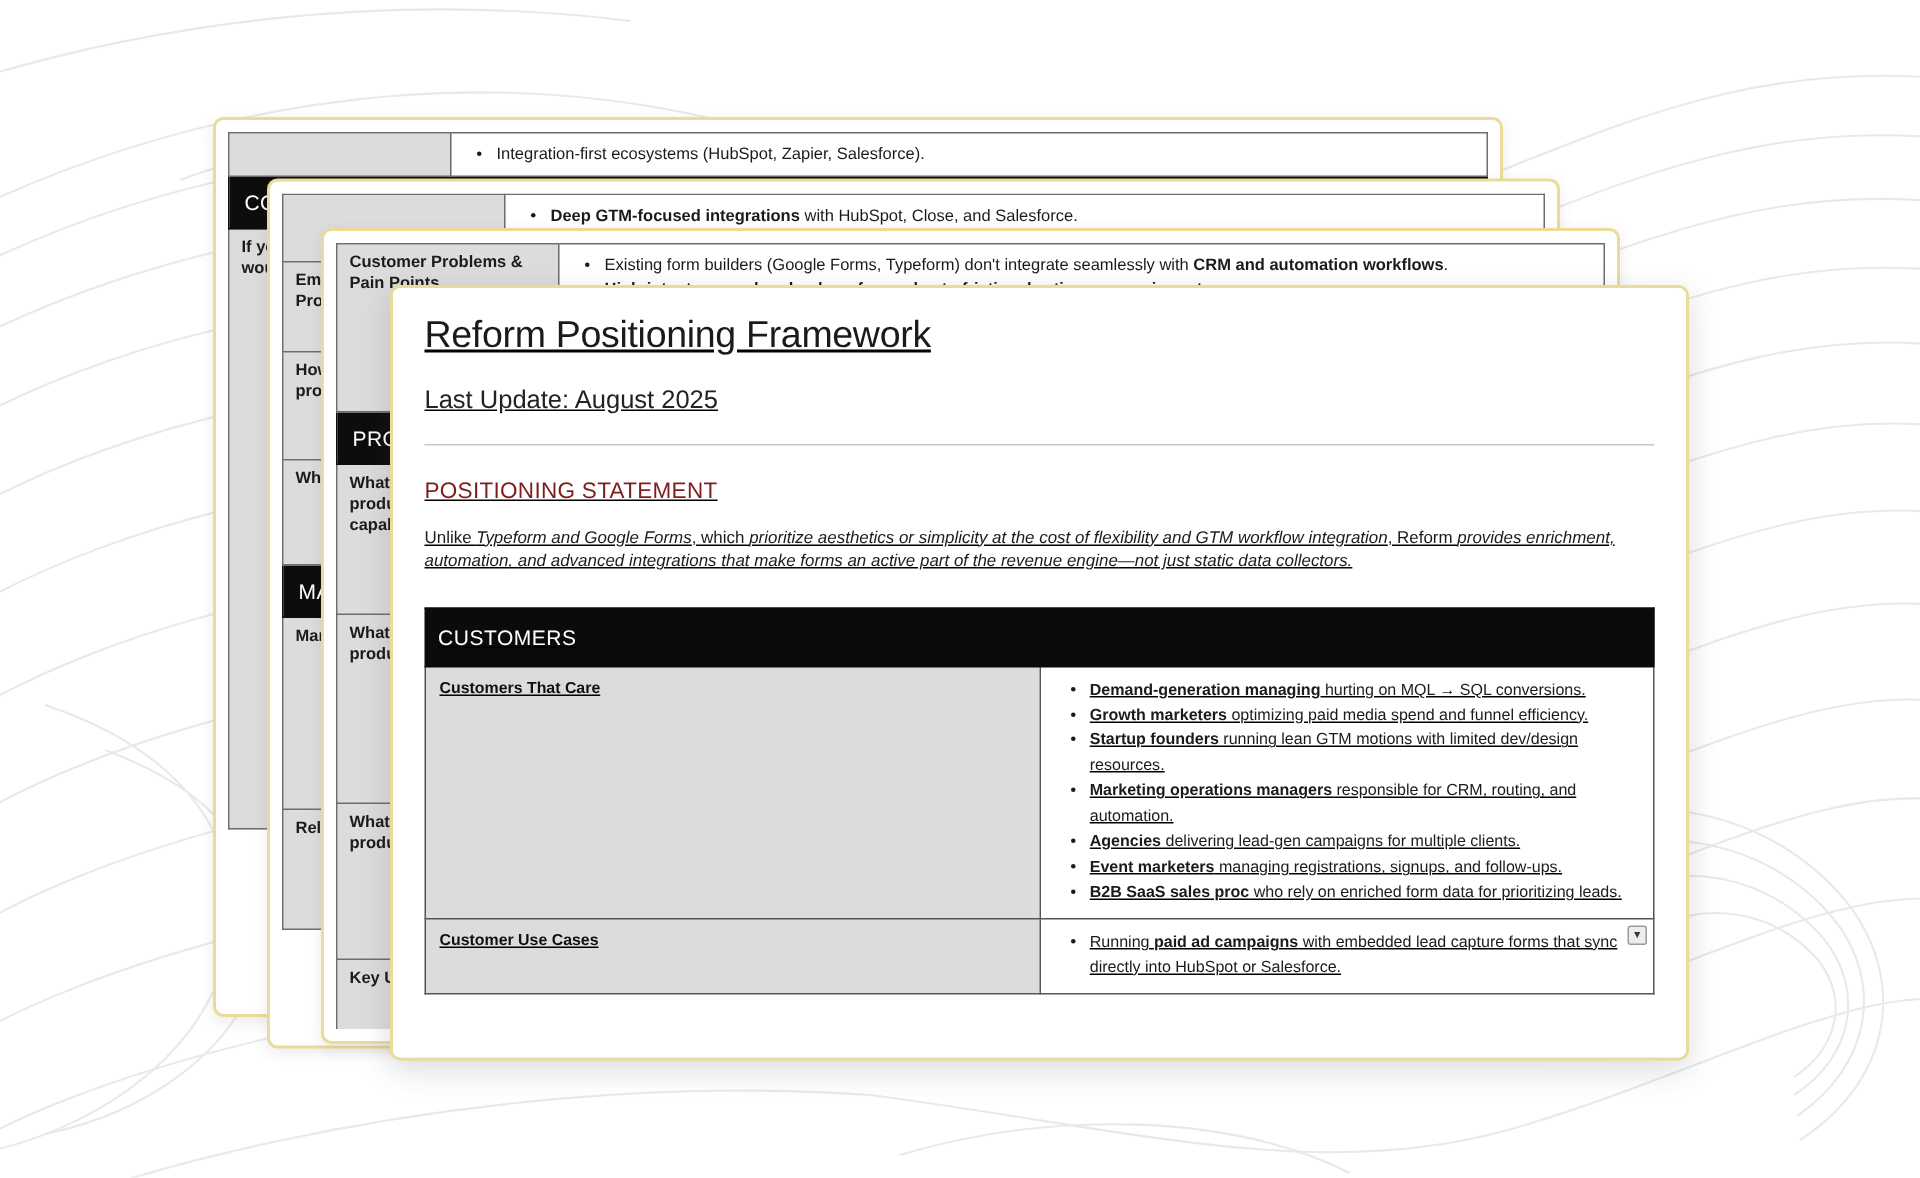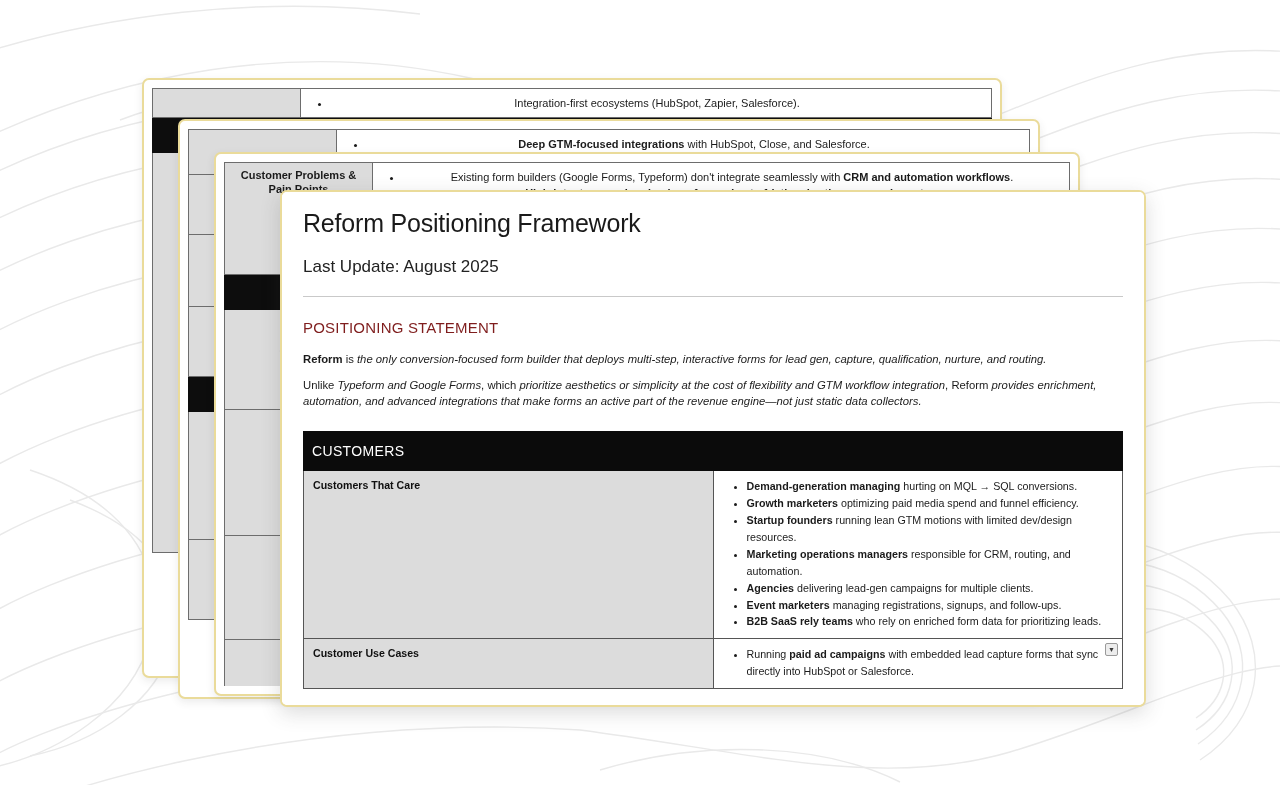--- a/index.html
+++ b/index.html
@@ -39,42 +39,41 @@
     border: 2px solid #eadb9a;
     border-radius: 7px;
     box-shadow: 0 3px 9px rgba(60,60,60,0.10);
     overflow: hidden;
   }
 
   
   .card.c1 { left: 142px;  top: 78px;  width: 860px; height: 600px; }
   .card.c2 { left: 178px;  top: 119px; width: 862px; height: 580px; }
   .card.c3 { left: 214px;  top: 152px; width: 866px; height: 544px; }
-  .card.c4 { left: 280px;  top: 190px; width: 866px; height: 517px;
-             box-shadow: 0 6px 20px rgba(60,60,60,0.18); }
+  .card.c4 { left: 260px;  top: 190px; width: 866px; height: 517px;
+             box-shadow: 0 6px 20px rgba(60,60,60,0.18); text-decoration: underline; }
 
   .card-inner {
     position: absolute;
     left: 8px; top: 8px; right: 8px; bottom: 8px;
     overflow: hidden;
   }
 
   
   .doc-table {
     width: 100%;
     border-collapse: collapse;
     table-layout: fixed;
     font-size: 11px;
     color: #1b1b1b;
   }
   .doc-table td {
     border: 1px solid #6d6d6d;
     vertical-align: top;
     padding: 6px 8px;
-    text-align: center;
   }
   .doc-table td.label {
     width: 148px;
     background: #dcdcdc;
     font-weight: bold;
     line-height: 1.25;
   }
   .doc-table td.body { background: #ffffff; }
   .doc-table tr.section-head td {
     background: #0d0d0d;
@@ -338,42 +337,41 @@
   <div class="card c4">
     <div class="doc">
 
       <div class="doc-pad">
         <h1 class="doc-title">Reform Positioning Framework</h1>
         <div class="doc-sub">Last Update: August 2025</div>
         <div class="doc-rule"></div>
 
         <h2 class="sec-heading">POSITIONING STATEMENT</h2>
 
-        <p class="para" id="pp2"><b>Reform</b><span> is </span><i>the only conversion-focused form builder that deploys multi-step, interactive forms for lead gen, capture, qualification, nurture, and routing.</i></p>
         <p class="para" id="pp3"><span>Unlike </span><i>Typeform and Google Forms</i><span>, which </span><i>prioritize aesthetics or simplicity at the cost of flexibility and GTM workflow integration</i><span>, Reform </span><i>provides enrichment, automation, and advanced integrations that make forms an active part of the revenue engine—not just static data collectors.</i></p>
       </div>
 
       <div class="main-table-wrap">
         <table class="main-table">
           <tbody>
               <tr class="section-head">
             <td colspan="2">CUSTOMERS</td>
           </tr>
 
           <tr>
             <td class="label">Customers That Care</td>
             <td class="body">
               <ul id="list-care">
                     <li><b>Demand-generation managing</b><span> hurting on MQL → SQL conversions.</span></li>
                     <li><b>Growth marketers</b><span> optimizing paid media spend and funnel efficiency.</span></li>
                     <li><b>Startup founders</b><span> running lean GTM motions with limited dev/design resources.</span></li>
                     <li><b>Marketing operations managers</b><span> responsible for CRM, routing, and automation.</span></li>
                     <li><b>Agencies</b><span> delivering lead-gen campaigns for multiple clients.</span></li>
                     <li><b>Event marketers</b><span> managing registrations, signups, and follow-ups.</span></li>
-                    <li><b>B2B SaaS rely teams</b><span> who rely on enriched form data for prioritizing leads.</span></li>
+                    <li><b>B2B SaaS sales proc</b><span> who rely on enriched form data for prioritizing leads.</span></li>
                   </ul>
             </td>
           </tr>
 
           <tr>
             <td class="label">Customer Use Cases</td>
             <td class="body body-rel">
               <ul id="list-cases">
                     <li><span>Running </span><b>paid ad campaigns</b><span> with embedded lead capture forms that sync directly into HubSpot or Salesforce.</span></li>
                   </ul>

